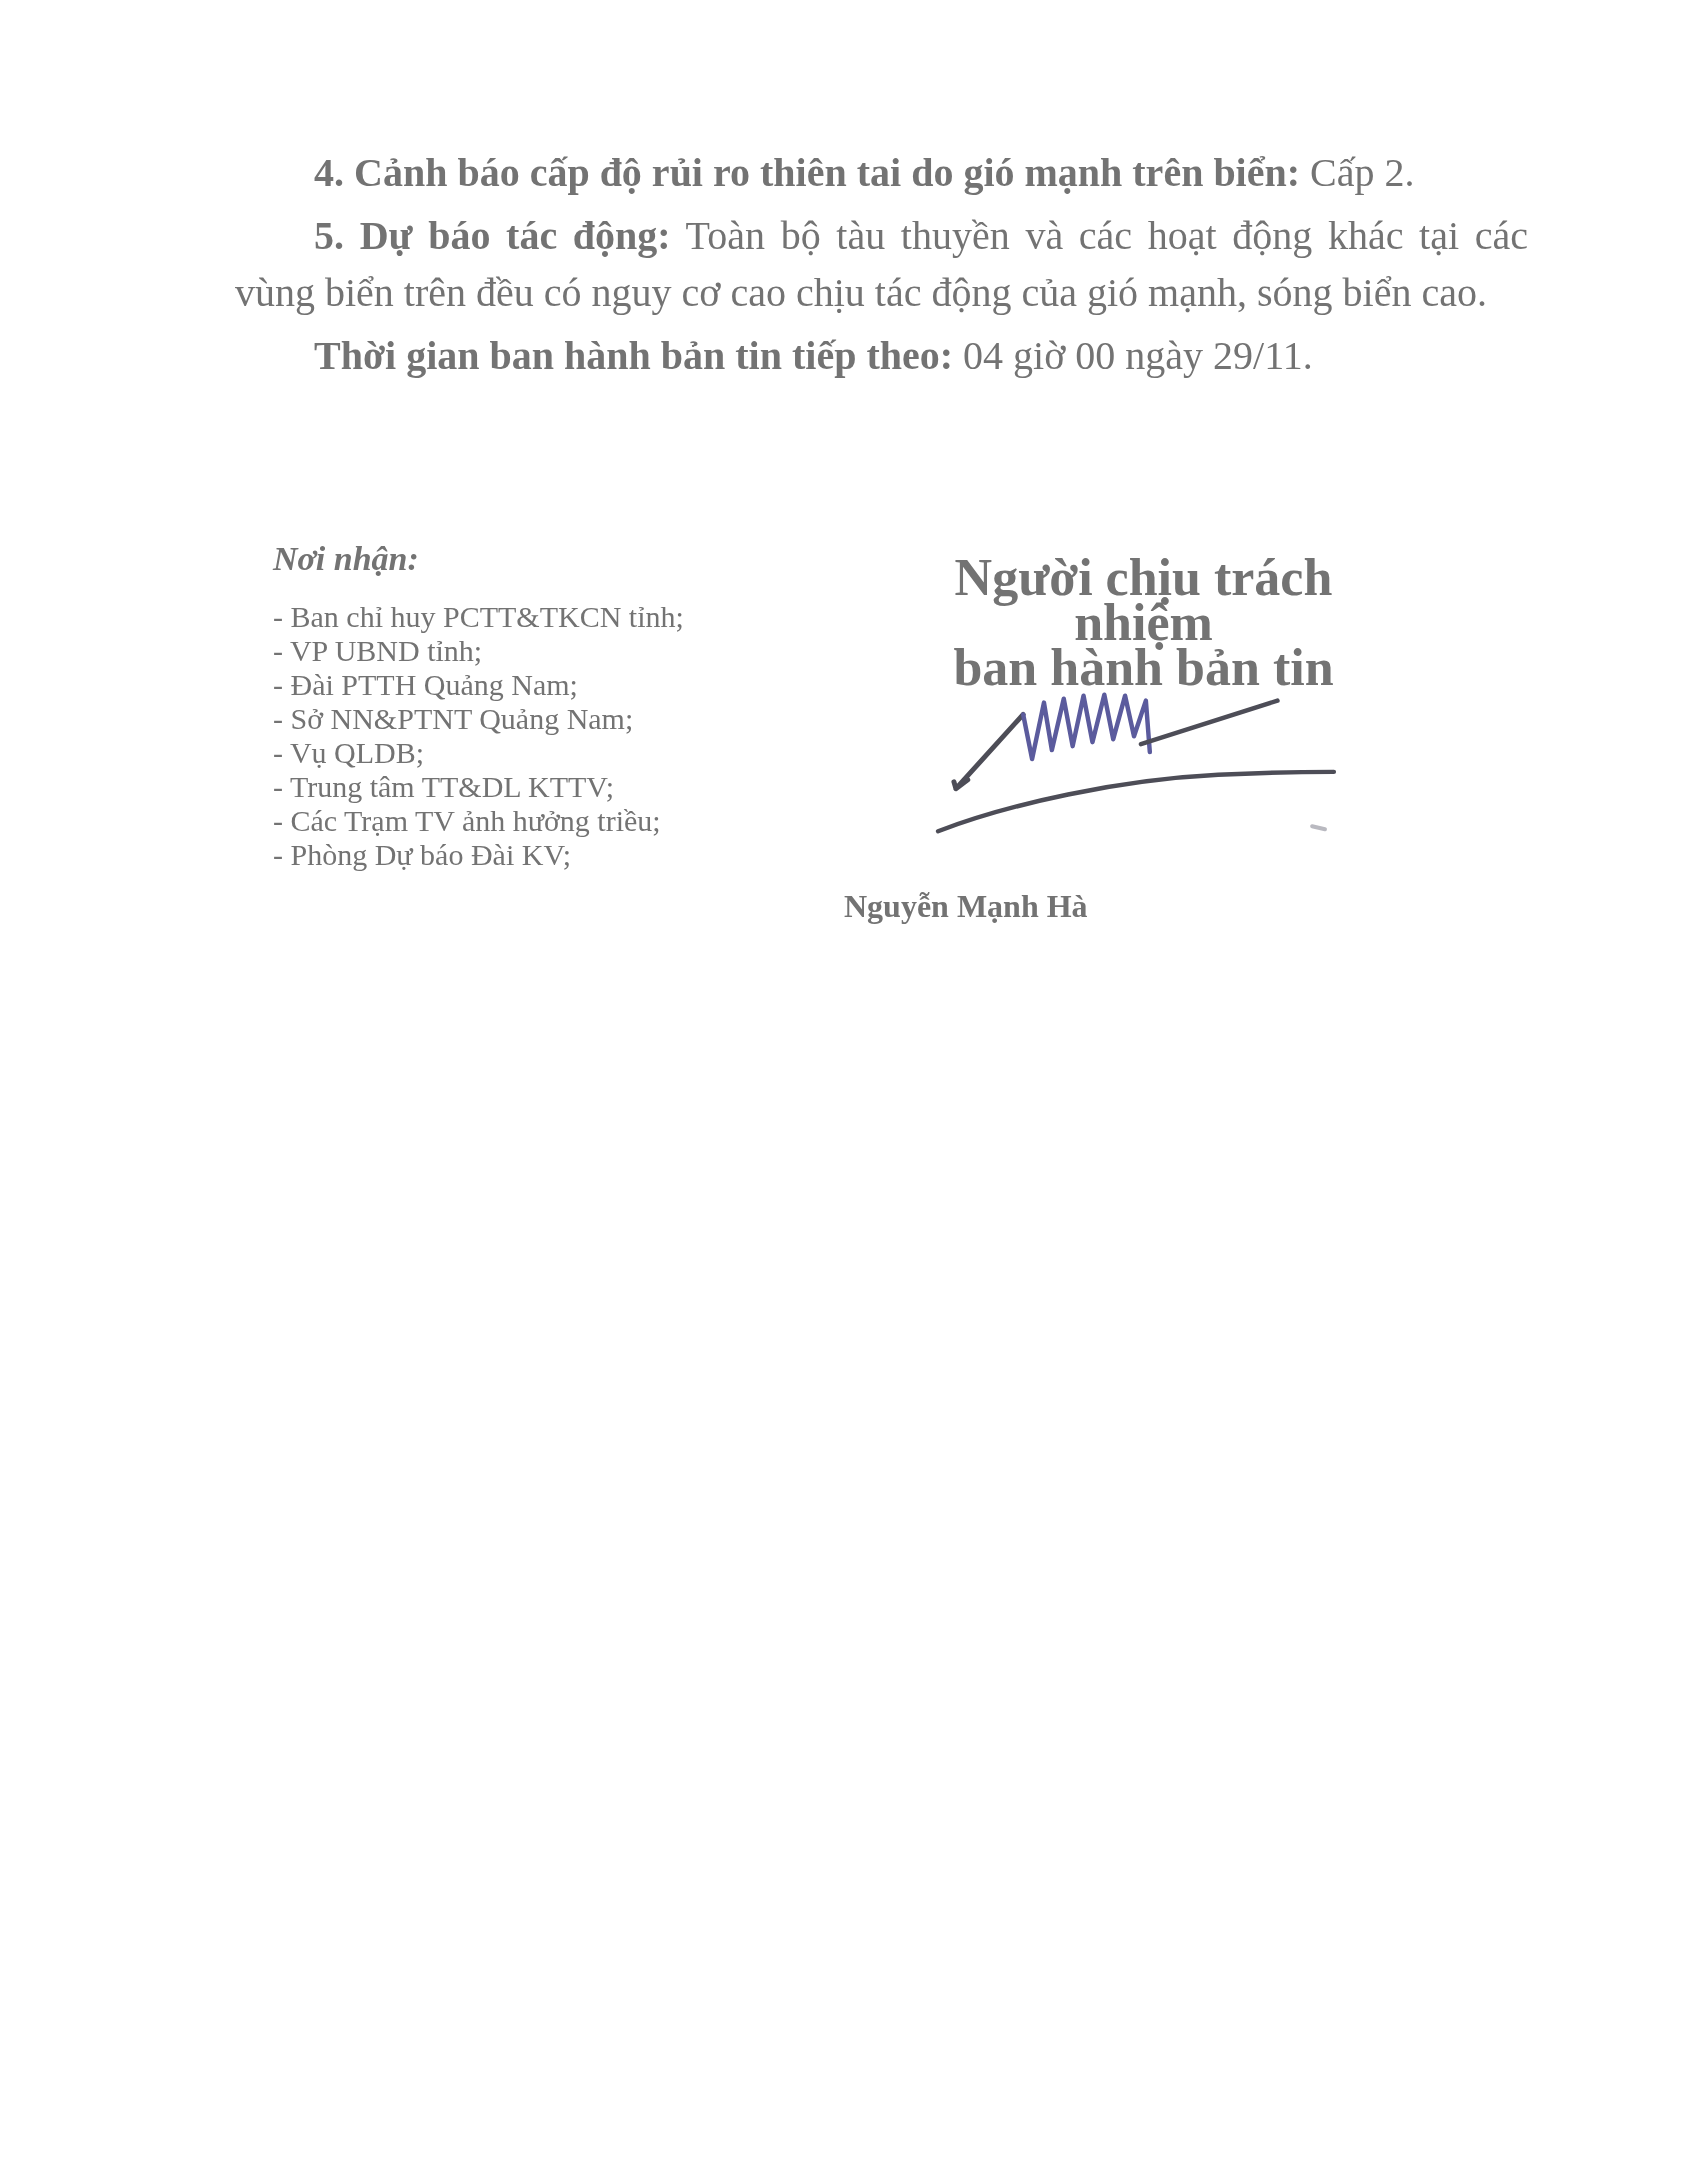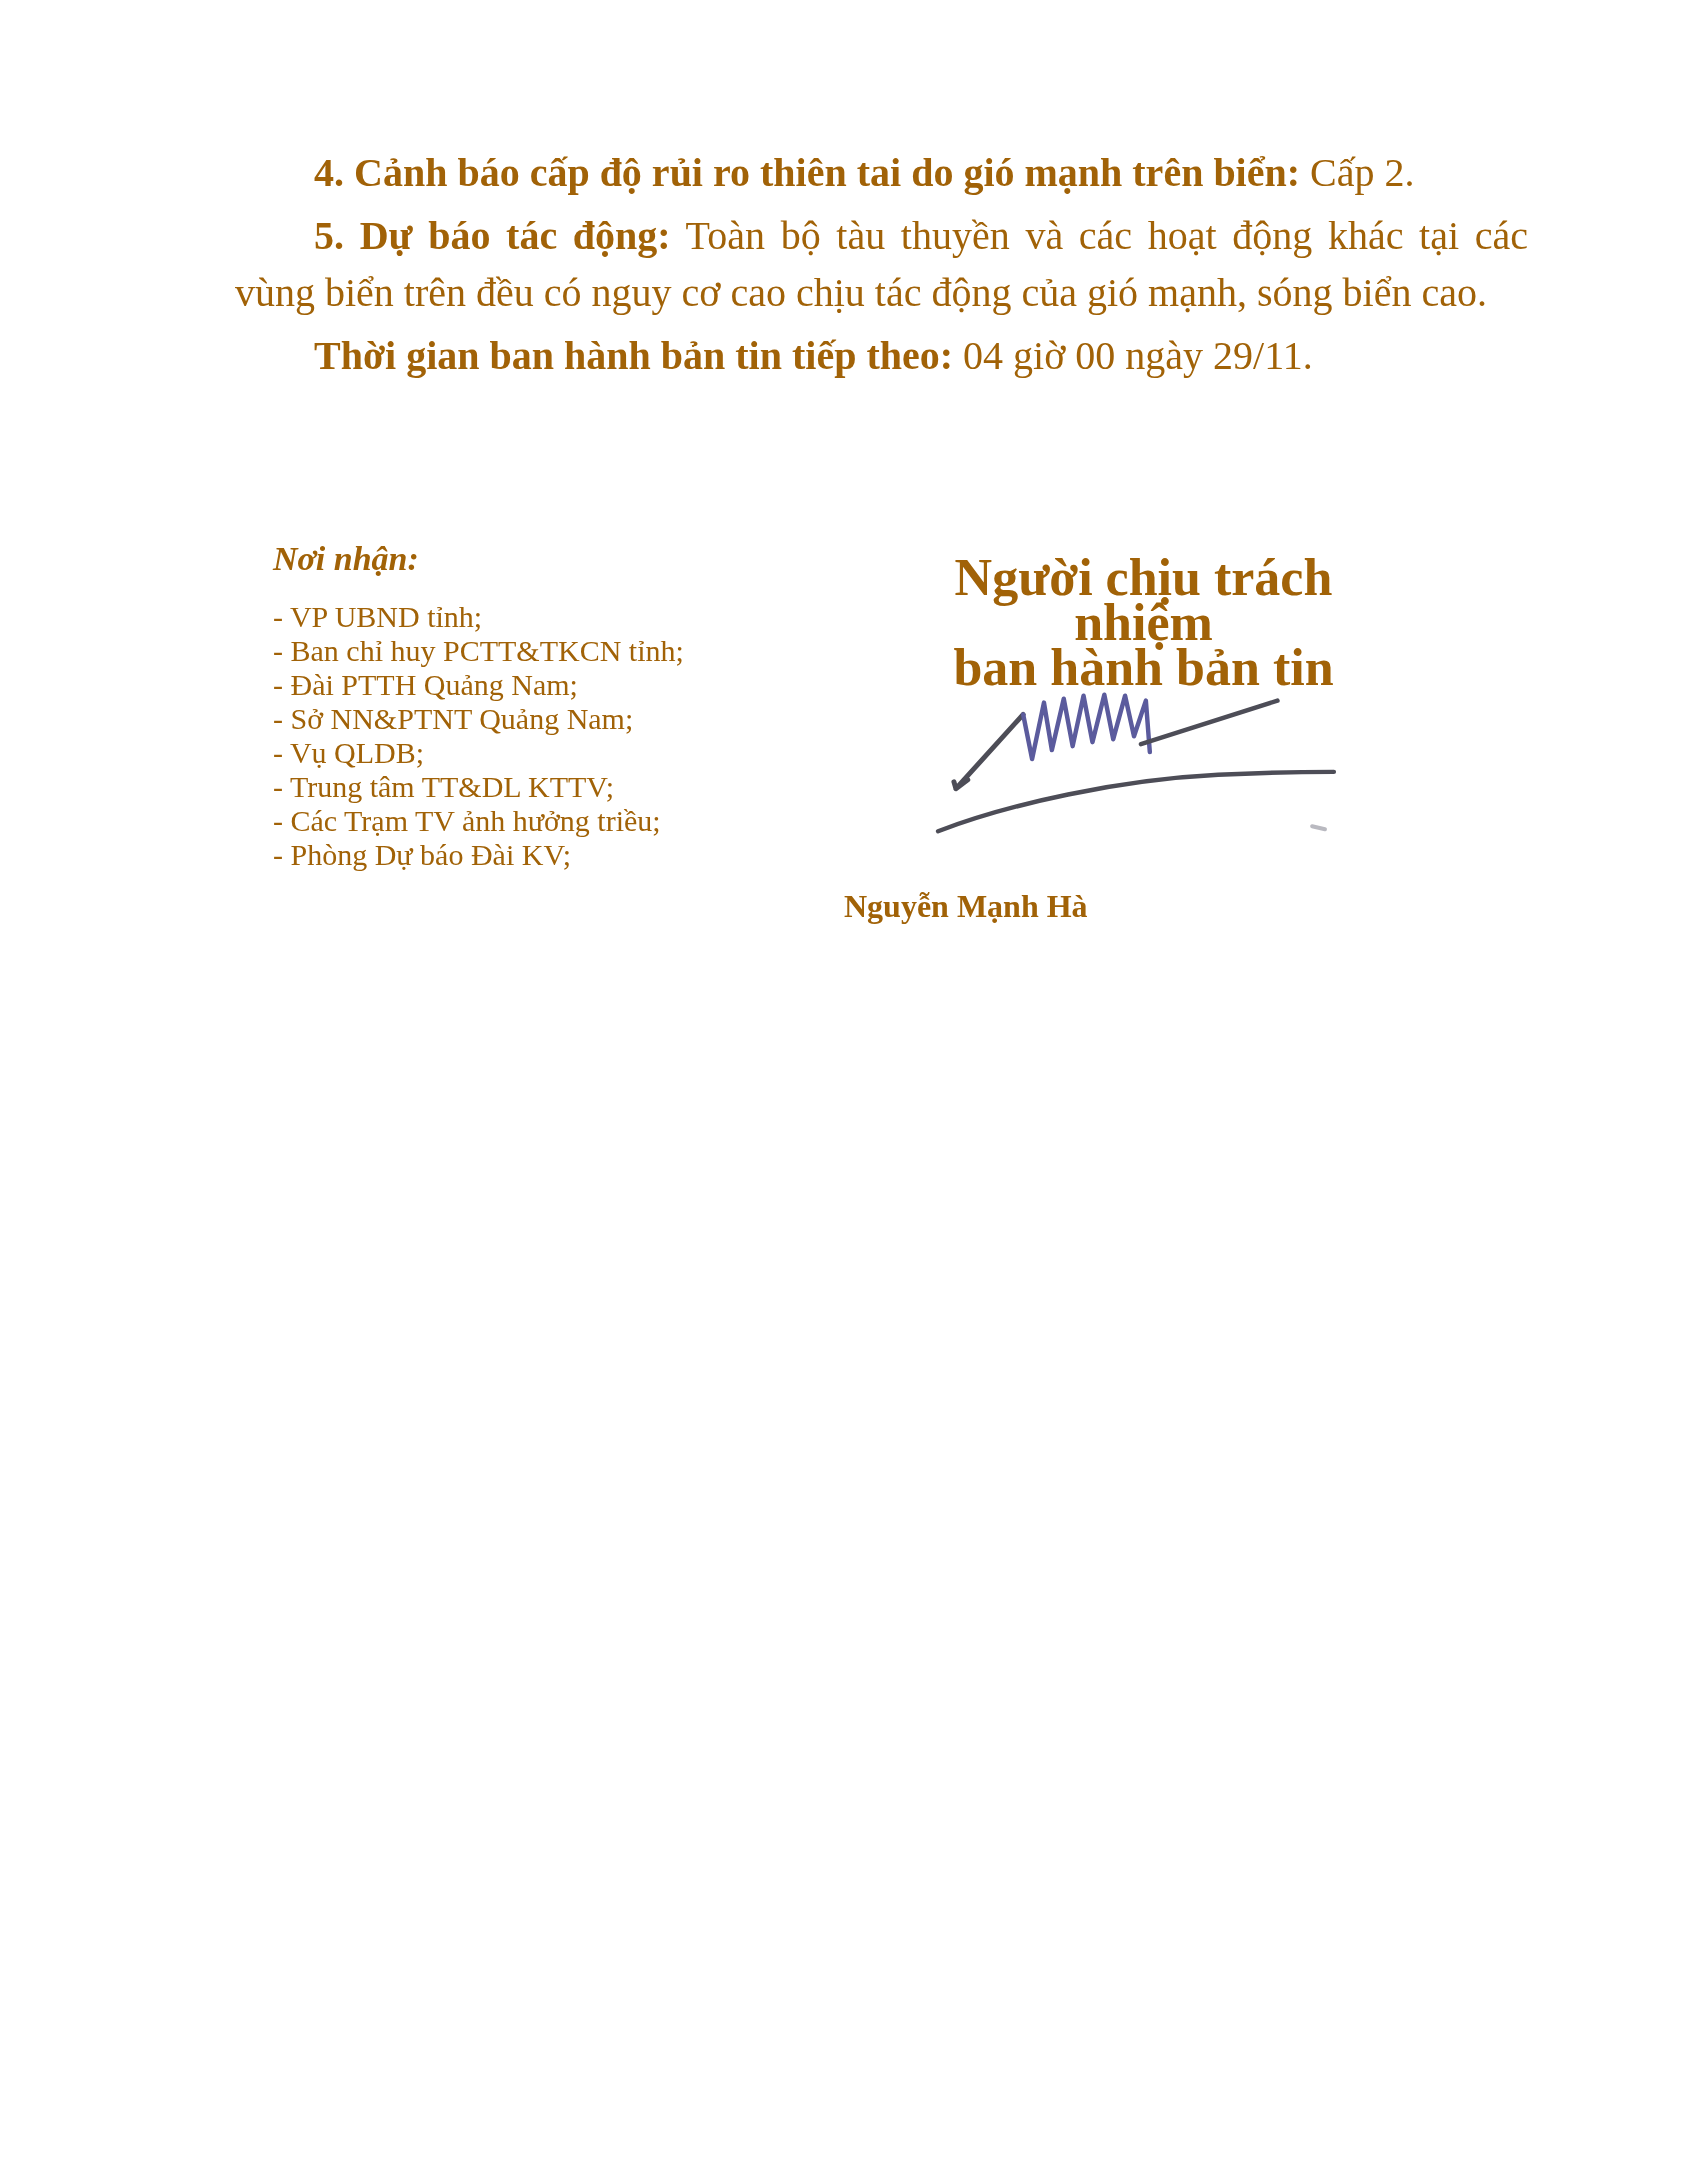--- a/index.html
+++ b/index.html
@@ -2,21 +2,21 @@
 <html><head>
 <meta charset="utf-8">
 <style>
   html, body { margin: 0; padding: 0; background: #ffffff; }
   .page {
     position: relative;
     width: 1683px;
     height: 2178px;
     background: #ffffff;
     font-family: "Liberation Serif", serif;
-    color: #a16207;
+    color: #737373;
     overflow: hidden;
   }
   .doc-body {
     position: absolute;
     left: 235px;
     top: 144px;
     width: 1293px; 
   }
   .doc-body p {
     margin: 0 0 6px 0;
@@ -82,22 +82,22 @@
 
   <div class="doc-body">
     <p><span class="b">4. Cảnh báo cấp độ rủi ro thiên tai do gió mạnh trên biển:</span><span> Cấp 2.</span></p>
     <p><span class="b">5. Dự báo tác động:</span><span> Toàn bộ tàu thuyền và các hoạt động khác tại các vùng biển trên đều có nguy cơ cao chịu tác động của gió mạnh, sóng biển cao.</span></p>
     <p><span class="b">Thời gian ban hành bản tin tiếp theo:</span><span> 04 giờ 00 ngày 29/11.</span></p>
   </div>
 
   <div class="recipients">
     <div class="recipients-heading">Nơi nhận:</div>
     <ul class="recipients-list">
+      <li>- Ban chỉ huy PCTT&amp;TKCN tỉnh;</li>
       <li>- VP UBND tỉnh;</li>
-      <li>- Ban chỉ huy PCTT&amp;TKCN tỉnh;</li>
       <li>- Đài PTTH Quảng Nam;</li>
       <li>- Sở NN&amp;PTNT Quảng Nam;</li>
       <li>- Vụ QLDB;</li>
       <li>- Trung tâm TT&amp;DL KTTV;</li>
       <li>- Các Trạm TV ảnh hưởng triều;</li>
       <li>- Phòng Dự báo Đài KV;</li>
     </ul>
   </div>
 
   <div class="signatory-title">

